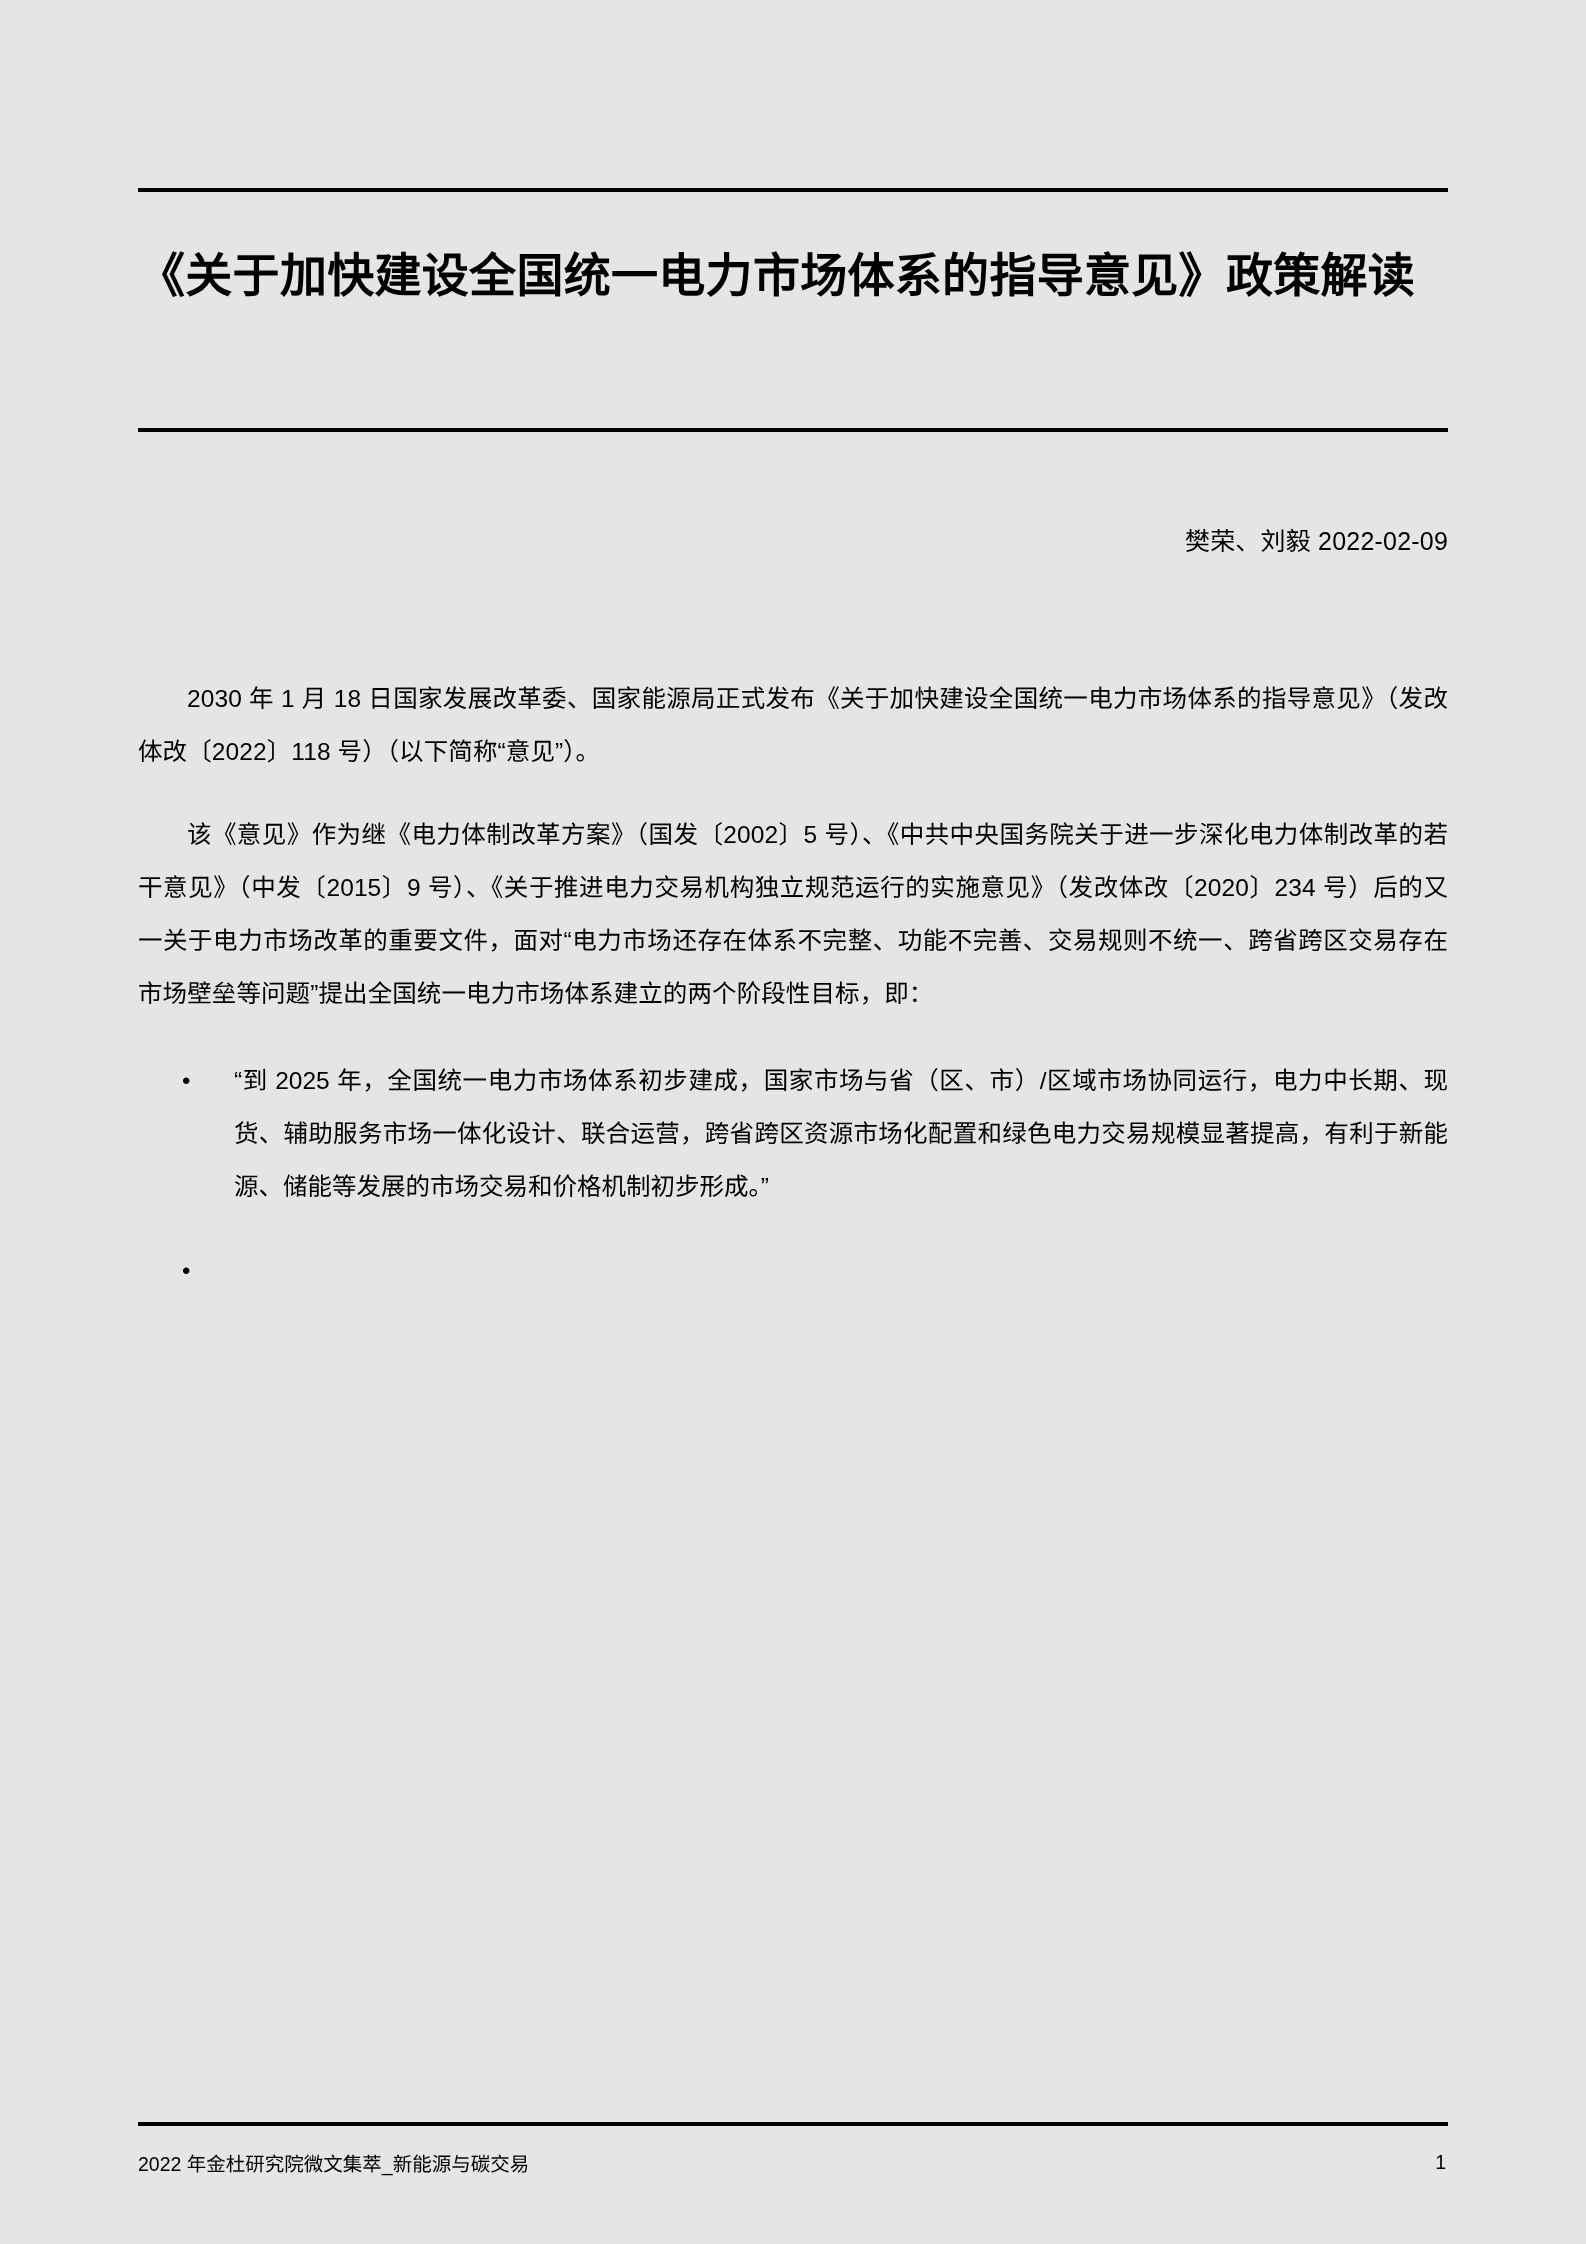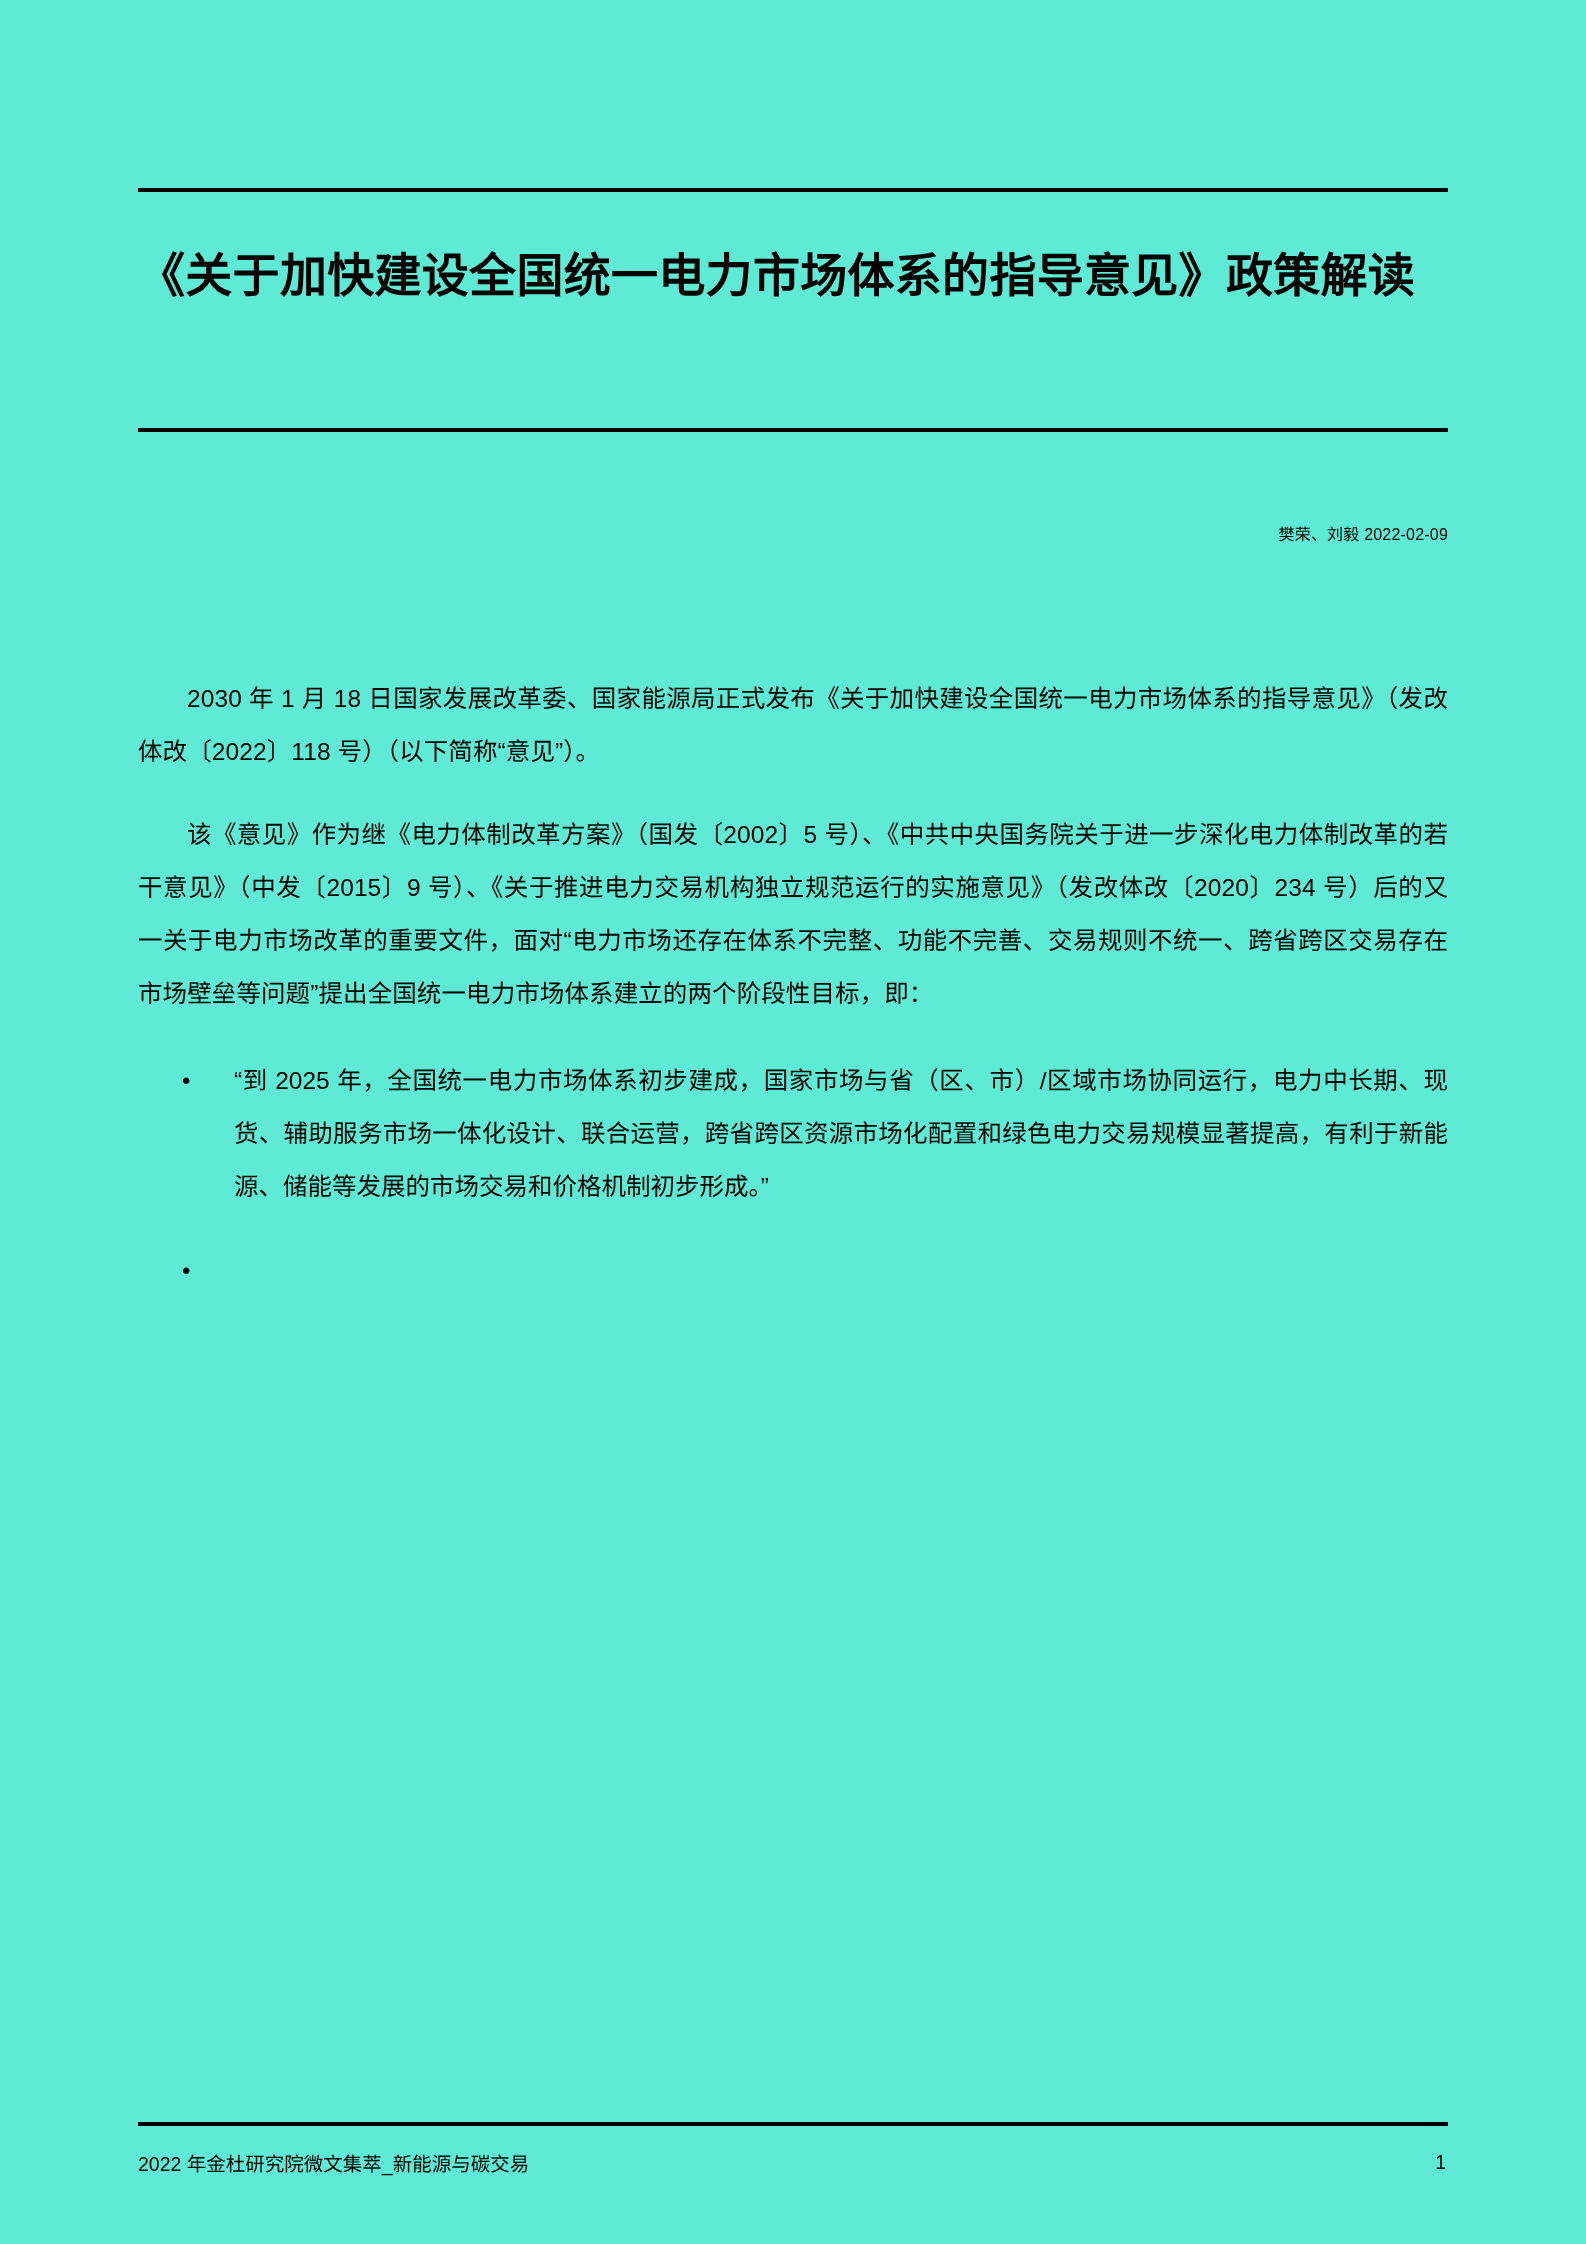--- a/index.html
+++ b/index.html
@@ -10,21 +10,21 @@
   body {
     font-family: "Liberation Serif", "DejaVu Serif", serif;
     color: #000000;
     -webkit-font-smoothing: antialiased;
   }
 
   .page {
     position: relative;
     width: 1586px;
     height: 2244px;
-    background: #5eead4;
+    background: #e5e5e5;
     box-sizing: border-box;
     margin: 0 auto;
     overflow: hidden;
   }
 
   .content-frame {
     position: absolute;
     left: 138px;
     right: 138px;
     top: 0;
@@ -58,21 +58,21 @@
   }
 
   
   .byline {
     position: absolute;
     top: 521px;
     left: 0;
     right: 0;
     text-align: right;
     font-family: "Liberation Sans", "DejaVu Sans", sans-serif;
-    font-size: 16px;
+    font-size: 25px;
     font-weight: 400;
     color: #000000;
     letter-spacing: 0.2px;
   }
 
   
   .body-area {
     position: absolute;
     top: 672px;
     left: 0;

